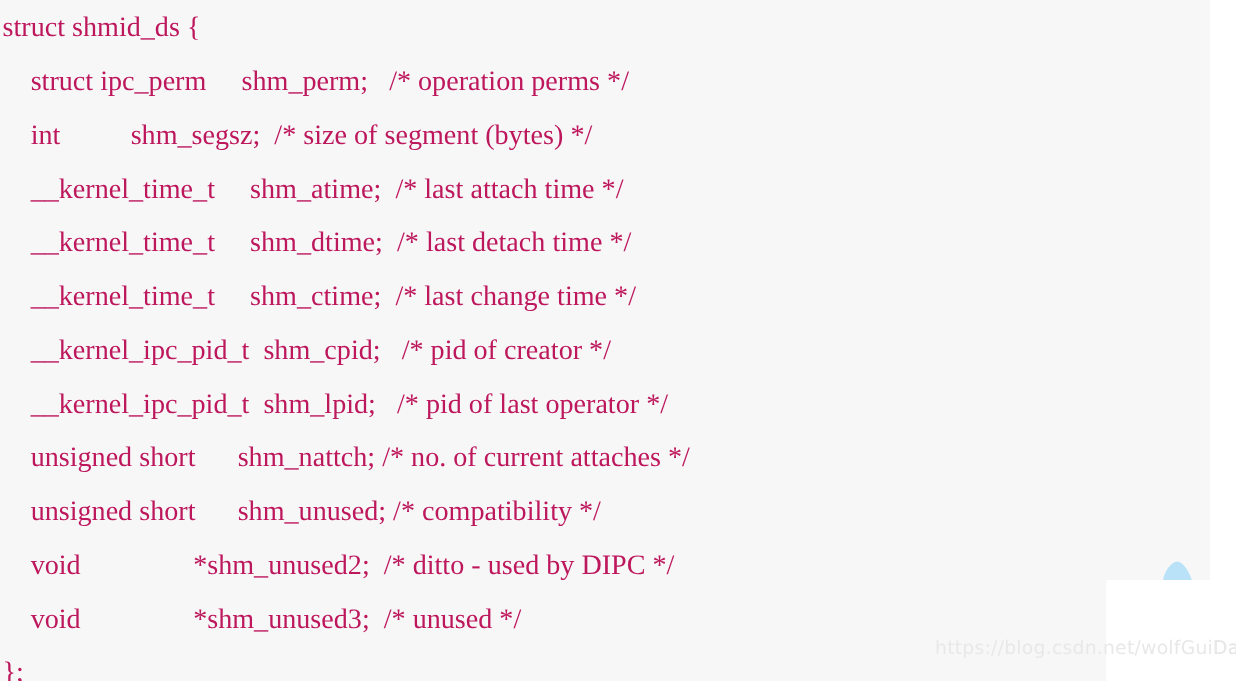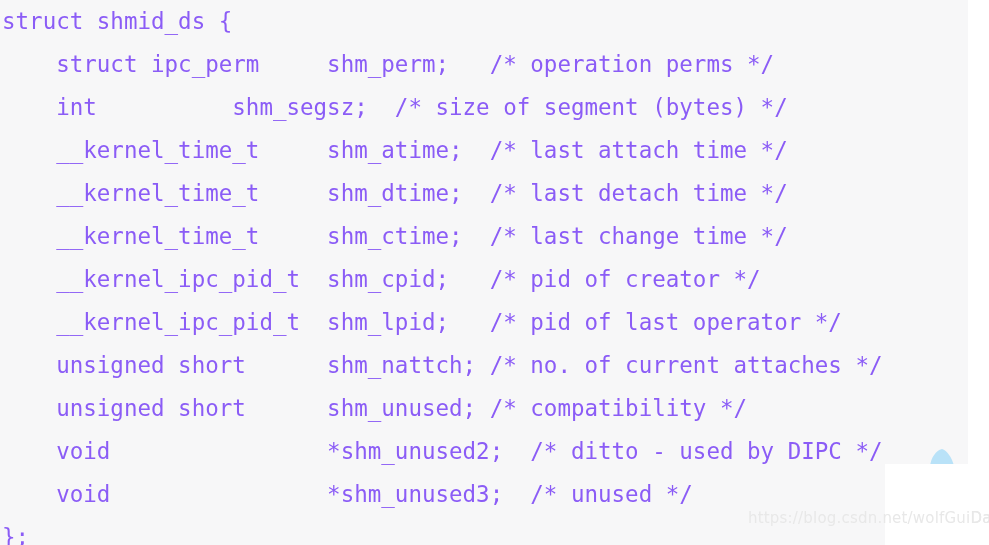--- a/index.html
+++ b/index.html
@@ -40,21 +40,22 @@
     white-space: pre;
     letter-spacing: 0px;
     -webkit-font-smoothing: antialiased;
   }
 
   .code-line {
     white-space: pre;
     height: 43px;
     line-height: 43px;
     display: block;
-    color: #8b5cf6;
+    color: #be185d;
+    font-family: Liberation Serif, serif;
   }
 
   
   #overlay-box {
     position: absolute;
     left: 885px;
     top: 464px;
     width: 84px;
     height: 81px;
     background: #ffffff;

